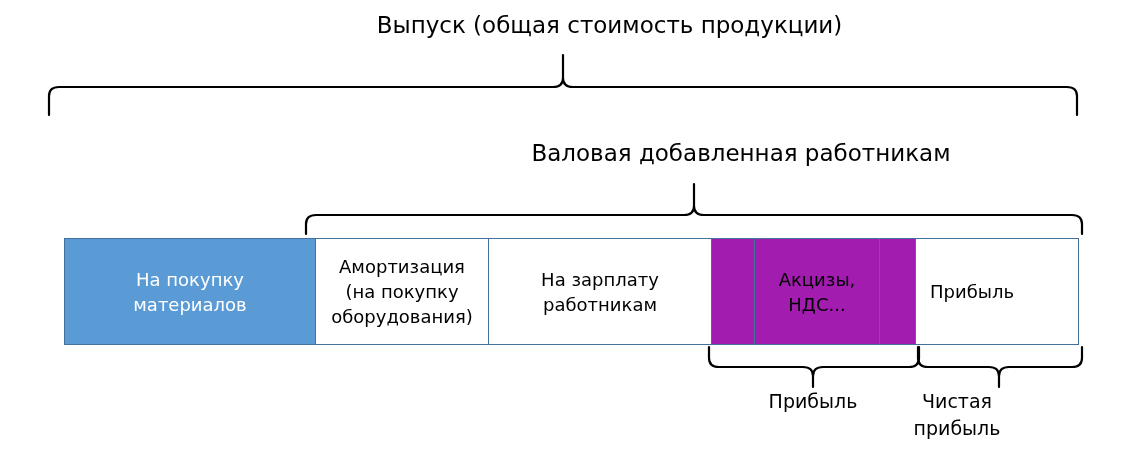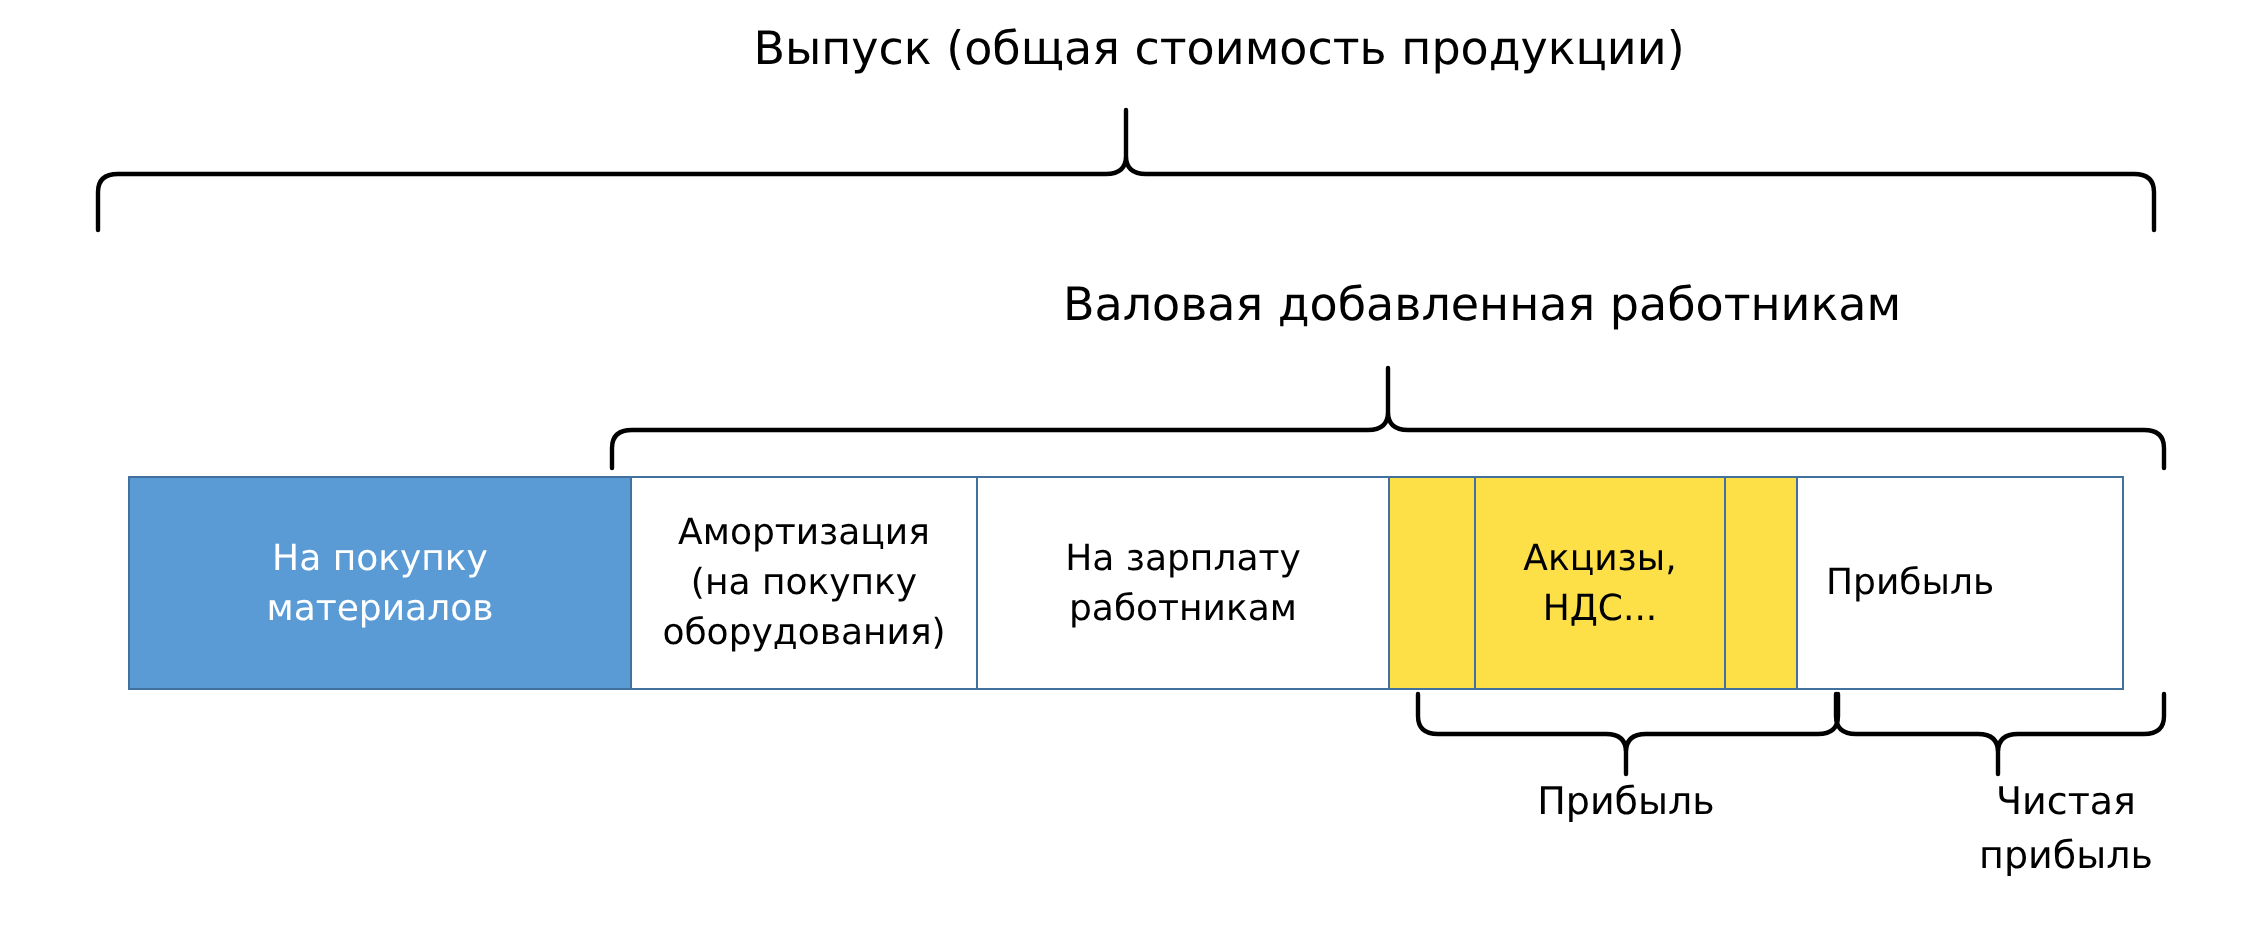--- a/index.html
+++ b/index.html
@@ -65,32 +65,32 @@
     background: #ffffff;
     margin-left: -1px;
     white-space: pre-line;
   }
   .cell:first-child { margin-left: 16px; }
   .cell.blue {
     background: #5B9BD5;
     color: #ffffff;
   }
   .cell.yellow {
-    background: #fde047;
+    background: #a21caf;
   }
   .cell.left-text {
     justify-content: flex-start;
     padding-left: 14px;
     text-align: left;
   }
 
   
   .w-materials { width: 252px; }
   .w-amort     { width: 174px; }
-  .w-salary    { width: 207px; }
+  .w-salary    { width: 224px; }
   .w-tax-a     { width:  44px; }
   .w-tax-b     { width: 126px; }
   .w-tax-c     { width:  37px; }
   .w-profit    { width: 164px; }
 
   
   .brace { position: absolute; }
   .brace svg { display: block; overflow: visible; }
   .brace path {
     fill: none;
@@ -107,21 +107,21 @@
 
   .caption {
     position: absolute;
     text-align: center;
     font-size: 19px;
     line-height: 27px;
     color: #000000;
     white-space: pre-line;
   }
   #caption-taxes   { left: 707px; top: 388px; width: 212px; }
-  #caption-netprof { left: 949px; top: 388px; width: 168px; }
+  #caption-netprof { left: 873px; top: 388px; width: 168px; }
 </style>
 </head>
 <body>
 
 <div id="canvas">
 
   <div class="label title-top">Выпуск (общая стоимость продукции)</div>
 
   <div class="brace" id="brace-output">
     <svg width="1036" height="66" viewBox="0 0 1036 66">

